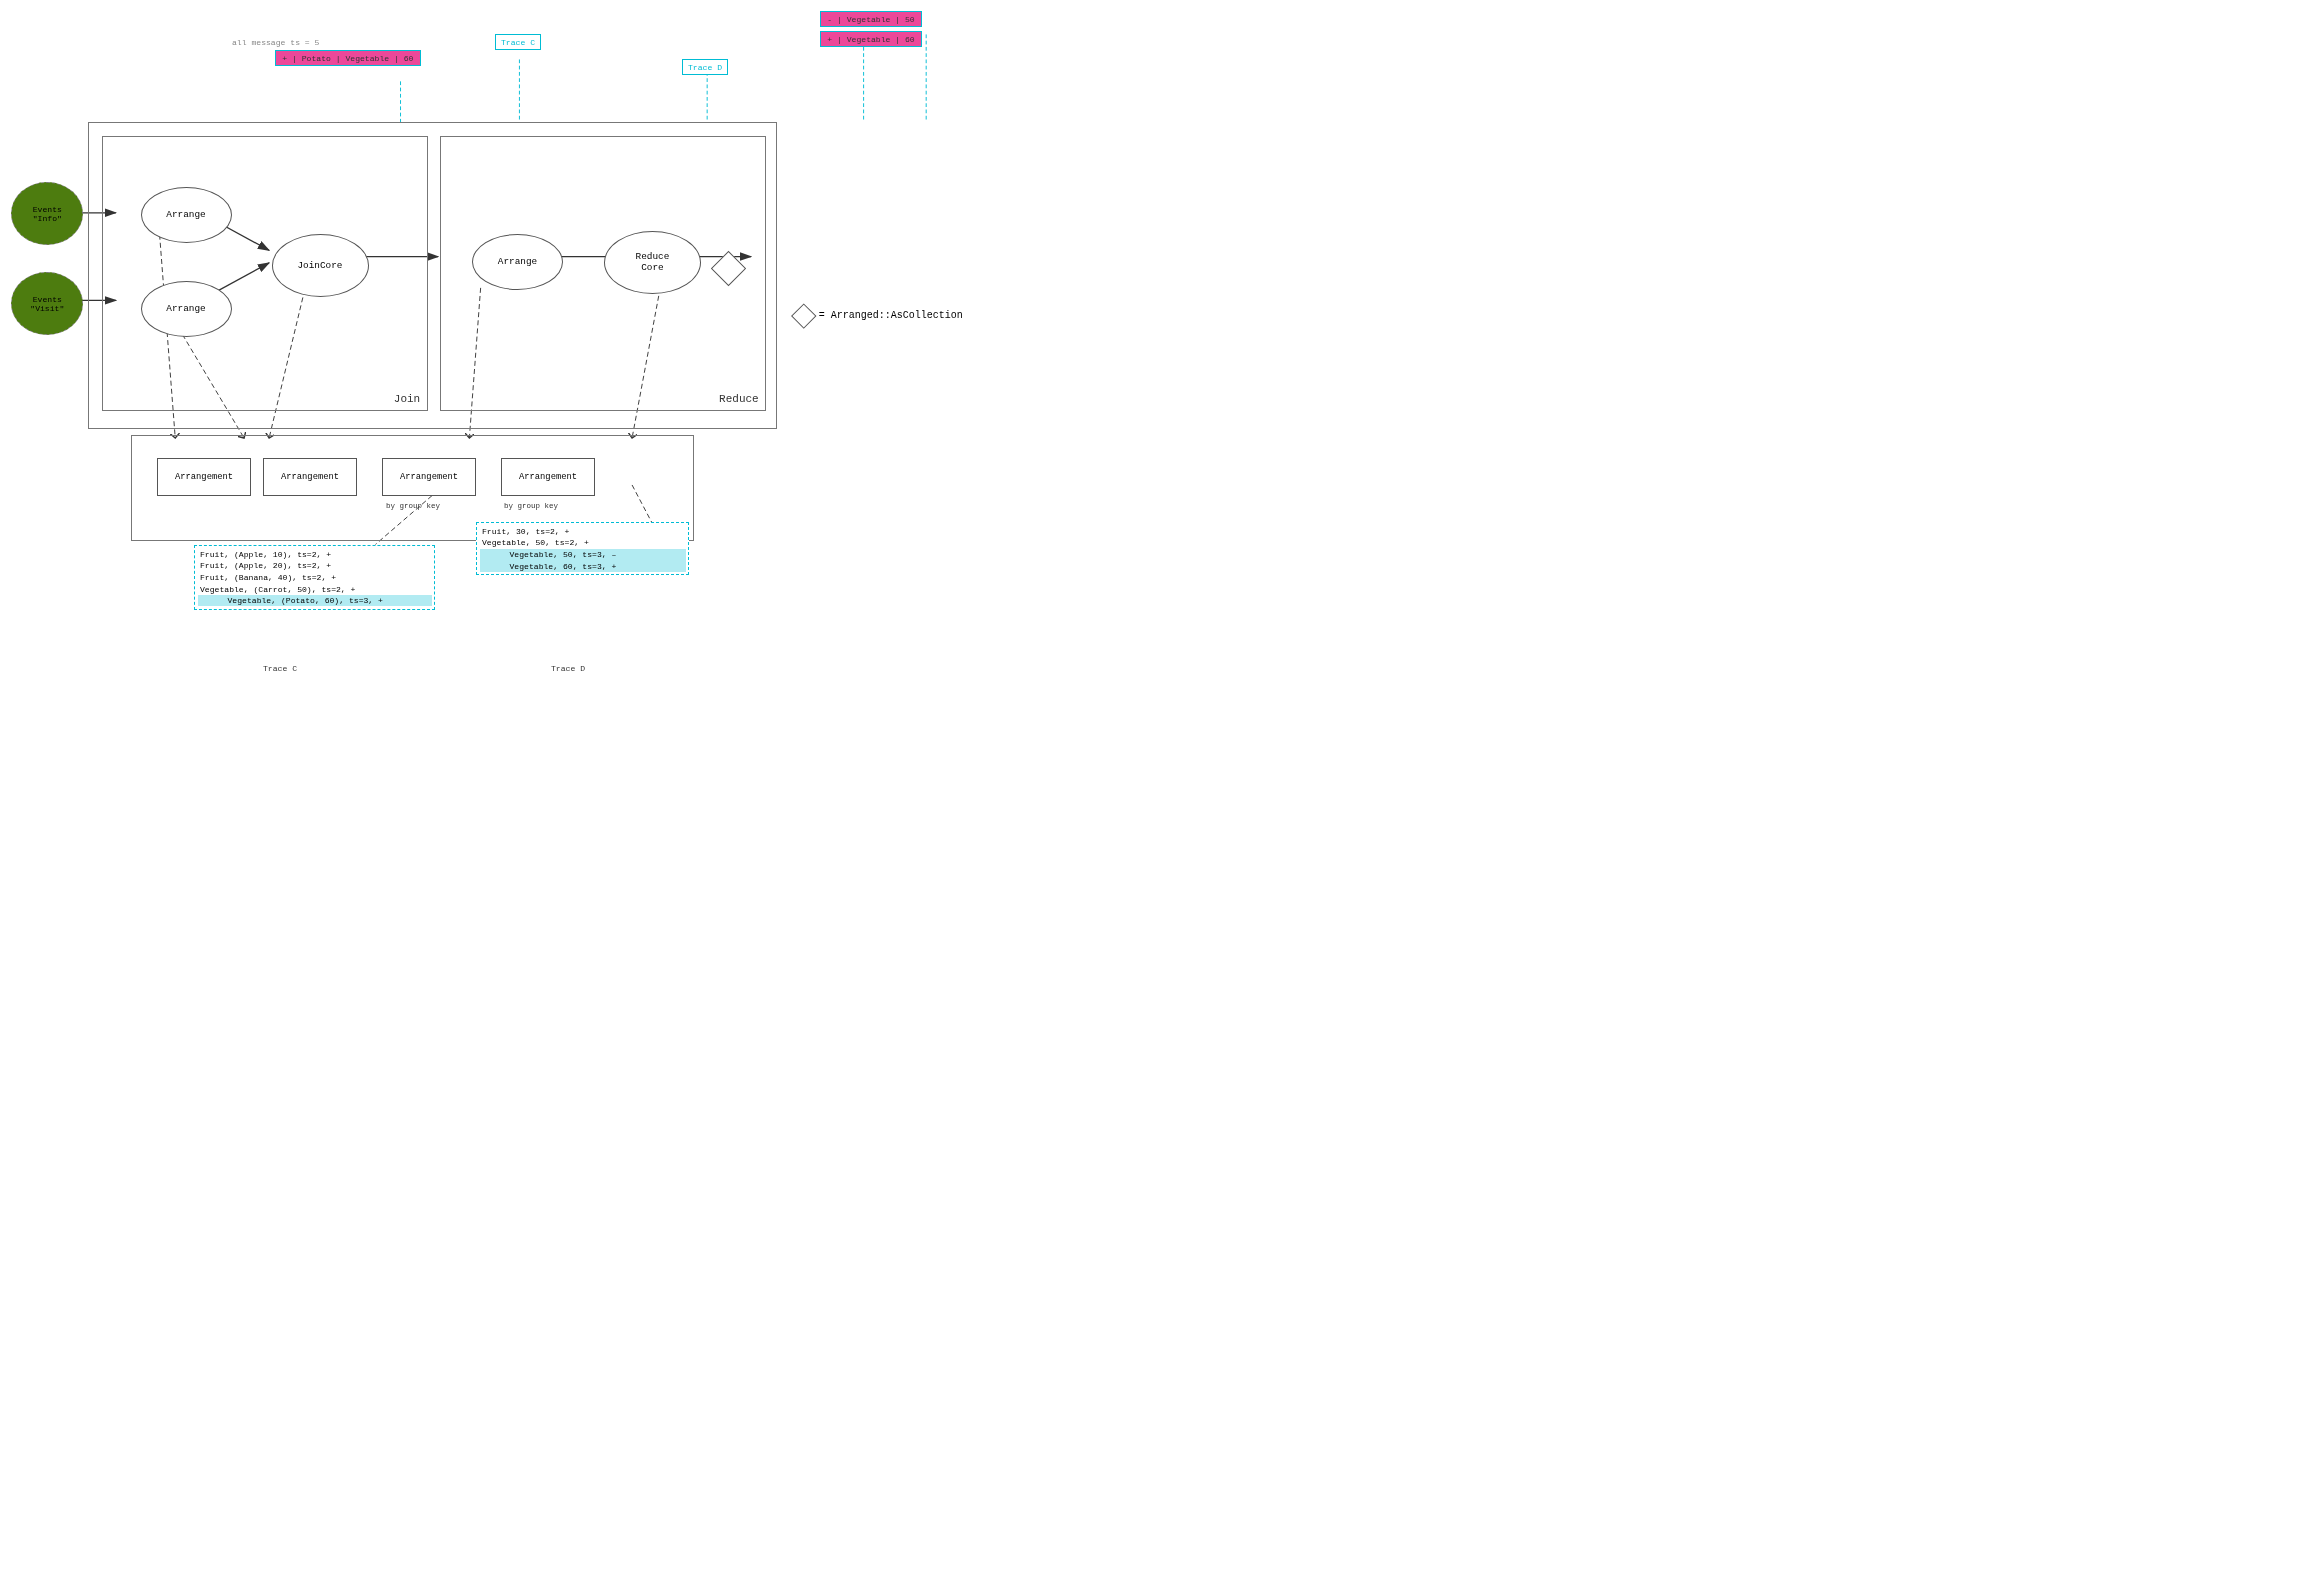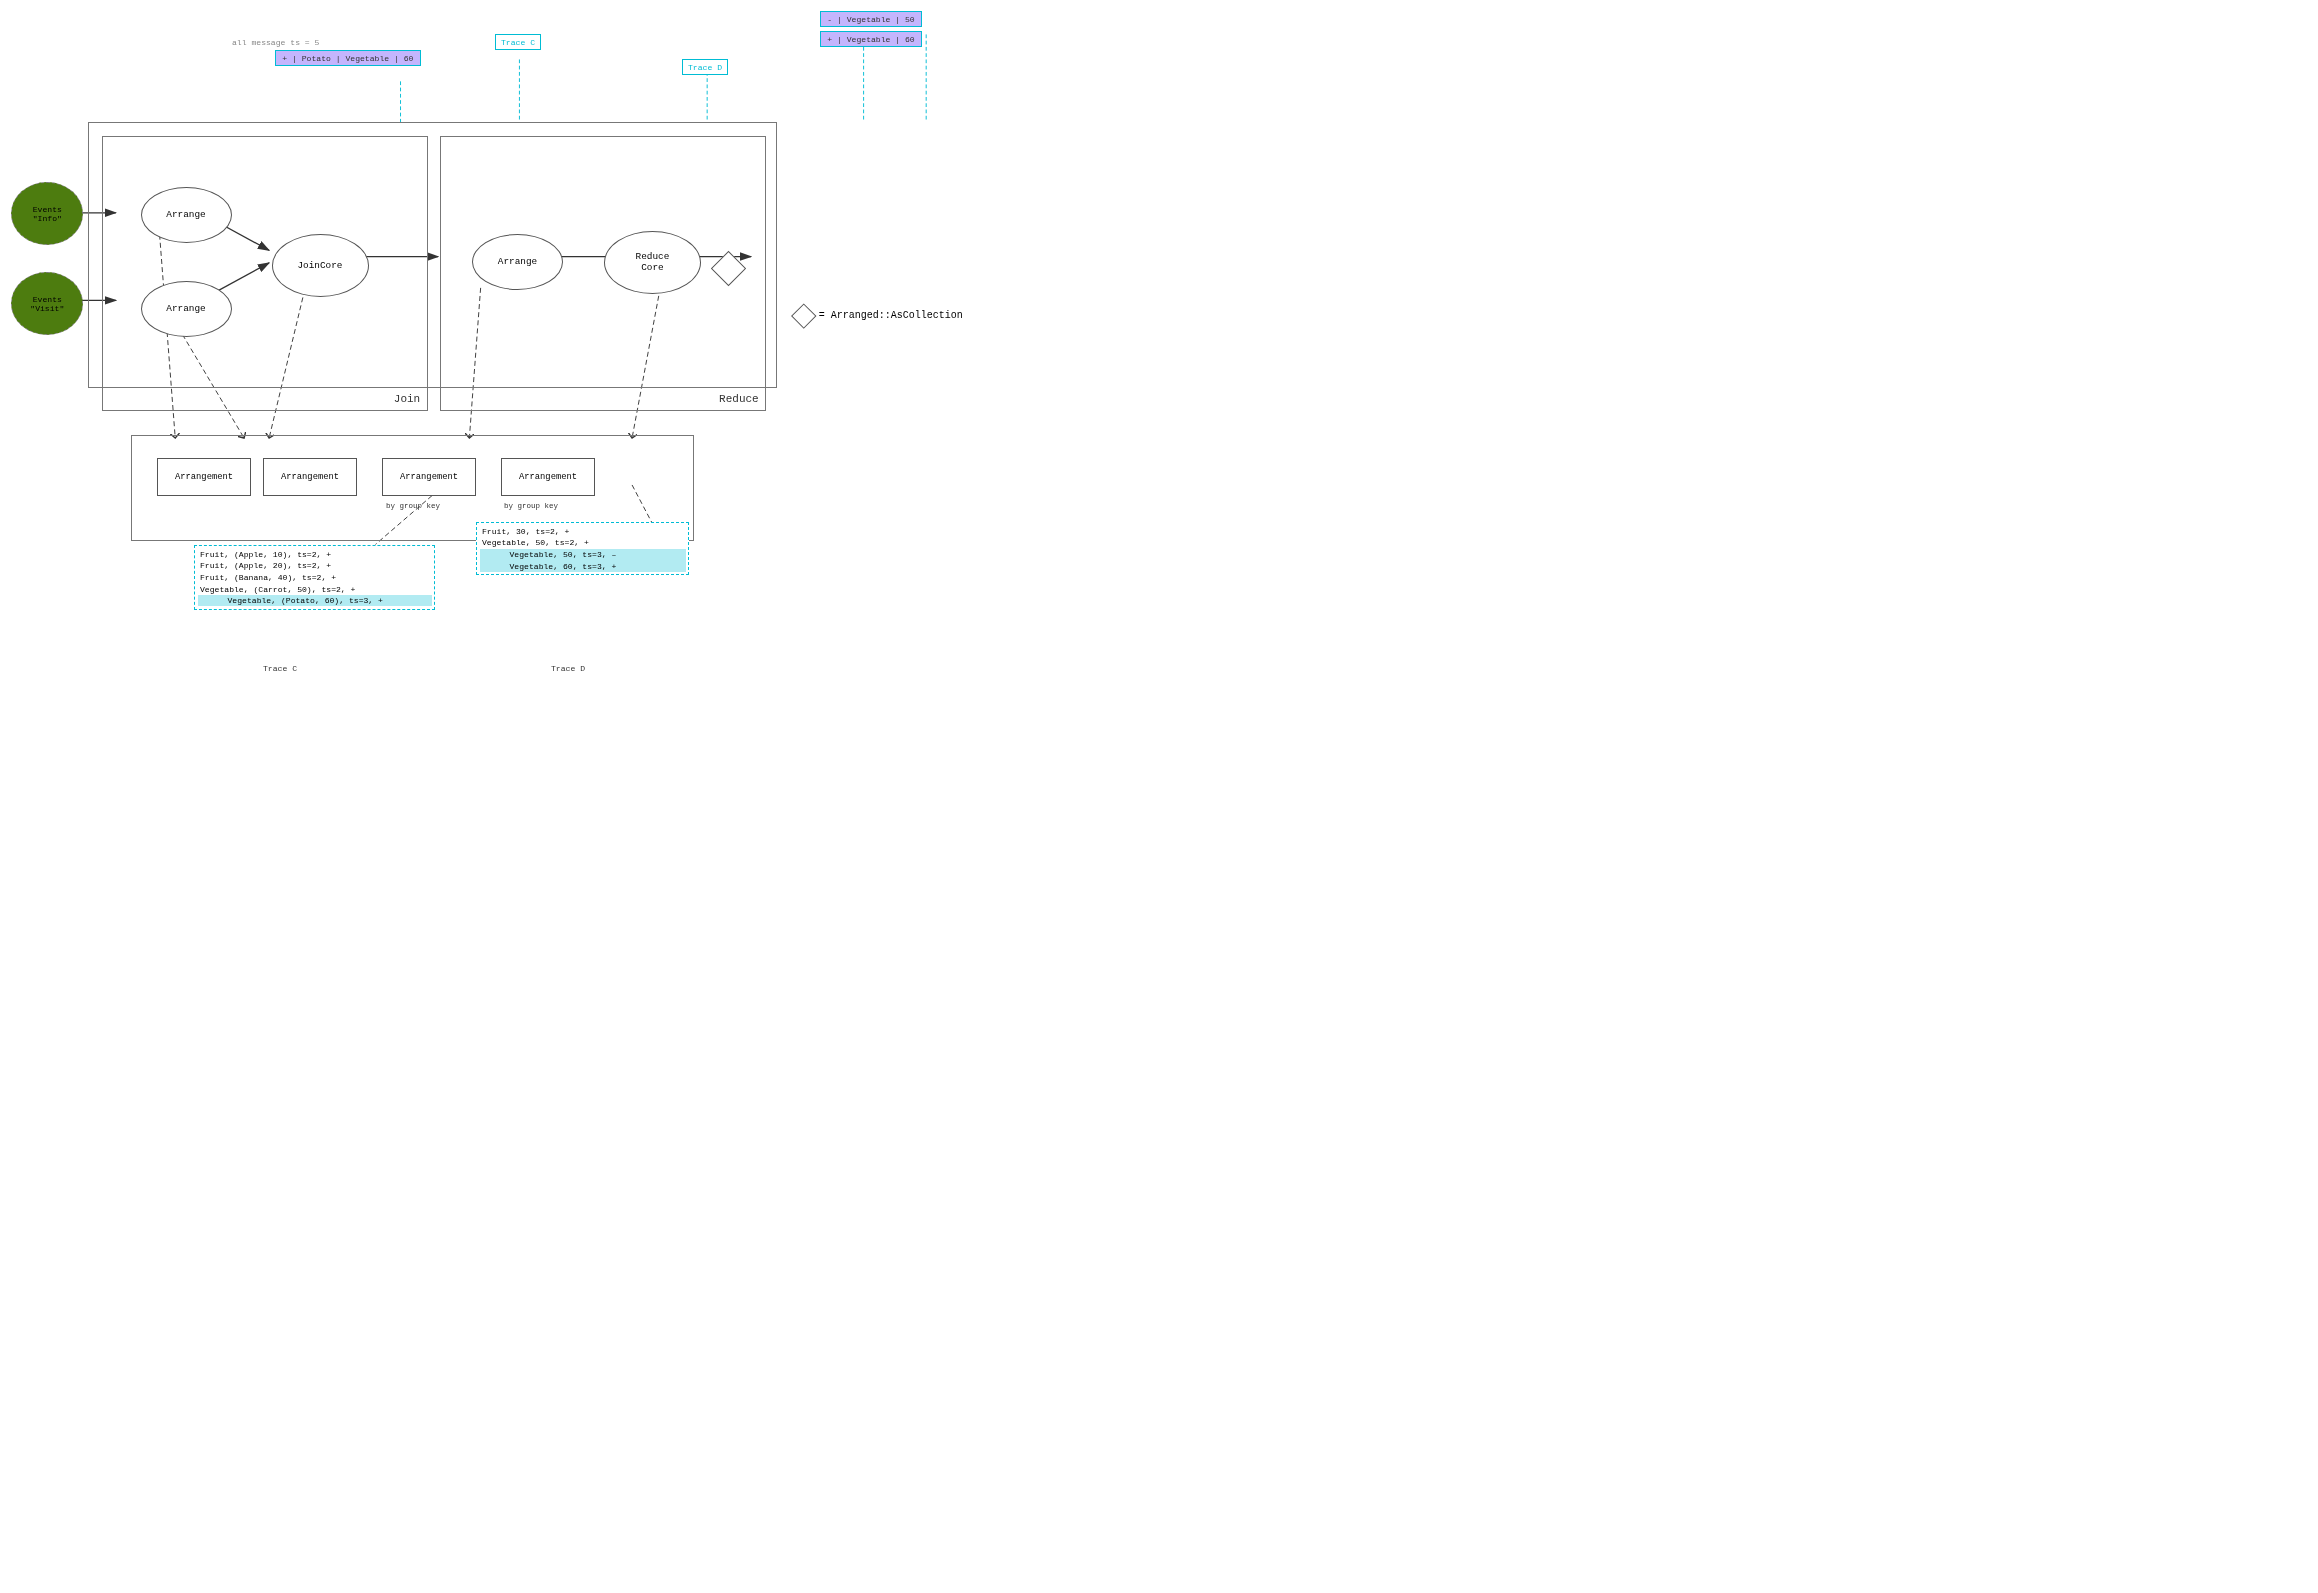--- a/index.html
+++ b/index.html
@@ -28,21 +28,21 @@
       border: 1.3px solid #00bcd4;
       background: #fff;
       padding: 2.5px 5px;
       font-size: 8.1px;
       color: #00bcd4;
       white-space: nowrap;
     }
     .message-box {
       position: absolute;
       border: 1.3px solid #00bcd4;
-      background: #c4b5fd;
+      background: #ec4899;
       padding: 2.5px 6.3px;
       font-size: 8.1px;
       color: #333;
       white-space: nowrap;
       font-family: 'Courier New', Courier, monospace;
     }
     
     .main-outer-box {
       position: absolute;
       border: 1.6px solid #777;
@@ -215,21 +215,21 @@
 
   <div class="message-box" style="left:275px; top:50px;">+ | Potato | Vegetable | 60</div>
 
   <div class="trace-box" style="left:495px; top:34px;">Trace C</div>
 
   <div class="message-box" style="left:820px; top:11.3px;">- | Vegetable | 50</div>
   <div class="message-box" style="left:820px; top:31px;">+ | Vegetable | 60</div>
 
   <div class="trace-box" style="left:682px; top:59px;">Trace D</div>
 
-  <div class="main-outer-box" style="left:88px; top:122px; width:689px; height:266px;">
+  <div class="main-outer-box" style="left:88px; top:122px; width:689px; height:307px;">
 
     <div class="join-box" style="left:12.5px; top:12.5px; width:326px; height:275px;">
 
       <div class="ellipse-node" style="left:38px; top:50px; width:91px; height:56px;">Arrange</div>
 
       <div class="ellipse-node" style="left:38px; top:144px; width:91px; height:56px;">Arrange</div>
 
       <div class="ellipse-node" style="left:169px; top:97px; width:97px; height:63px;">JoinCore</div>
 
       <div class="box-label" style="right:6.3px; bottom:5px;">Join</div>

